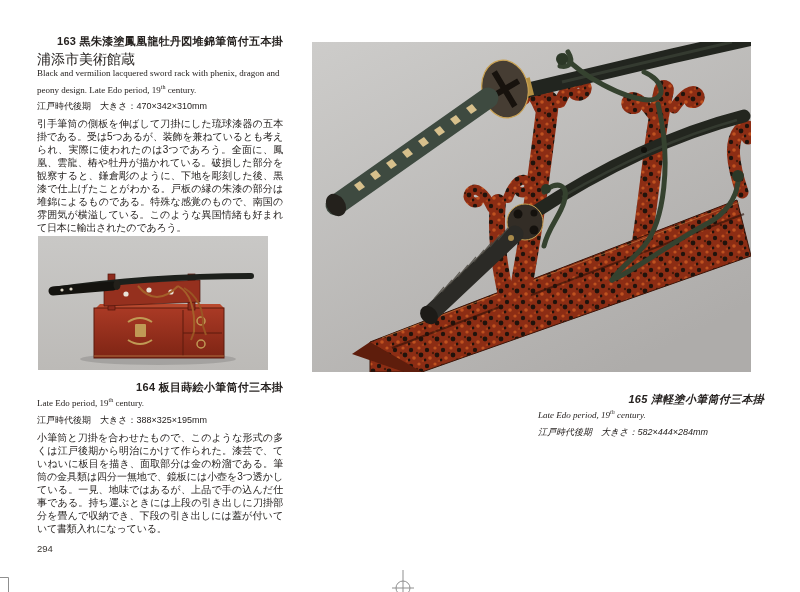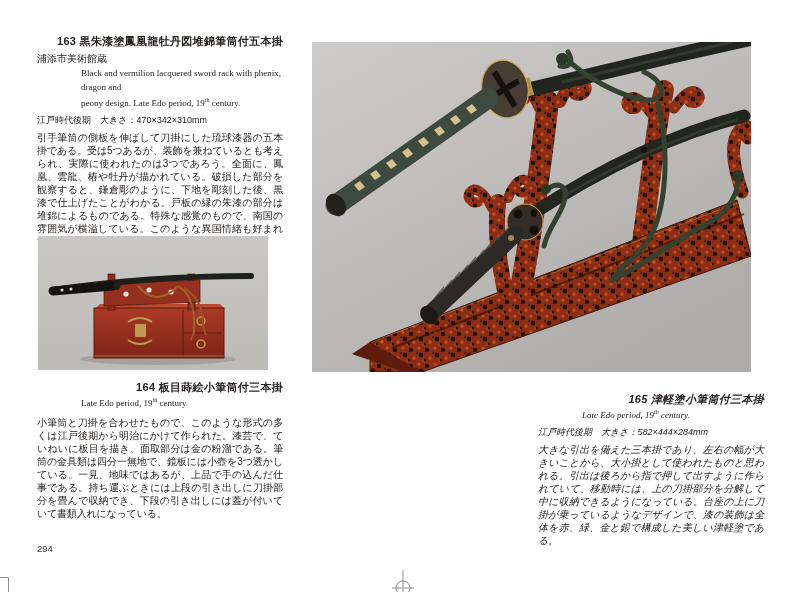--- a/index.html
+++ b/index.html
@@ -2,22 +2,22 @@
 <html><head>
 <meta charset="utf-8">
 <style>
   html,body{margin:0;padding:0;background:#ffffff;}
   body{width:800px;height:592px;position:relative;overflow:hidden;
        font-family:"Liberation Sans",sans-serif;color:#262220;}
   .abs{position:absolute;}
   
   .entry{width:246px;}
   .entry-title{font-size:11px;font-weight:bold;letter-spacing:.3px;line-height:13px;text-align:right;}
-  .museum{font-size:10px;margin-top:5px;line-height:12px;}
-  .cap-en{font-family:"Liberation Serif",serif;font-size:9px;line-height:13.5px;margin-top:2px;margin-left:44px;}
+  .museum{font-size:14px;margin-top:5px;line-height:12px;}
+  .cap-en{font-family:"Liberation Serif",serif;font-size:9px;line-height:13.5px;margin-top:2px;}
   .cap-en sup{font-size:6px;}
   .meta{font-size:9px;margin-top:3px;line-height:12px;}
   .body-txt{font-size:10px;line-height:13px;margin-top:5px;text-align:justify;
             letter-spacing:-0.2px;}
   .pagenum{font-size:9.5px;color:#3a3632;}
   
   .fig{display:block;}
   
   .mark{stroke:#8f8f8f;stroke-width:1;fill:none;}
 </style>
@@ -75,20 +75,21 @@
 
   <path d="M100,50 Q118,72 140,50" stroke="#a4602a" stroke-width="2" fill="none"></path>
   <path d="M140,50 Q158,60 156,96" stroke="#a4602a" stroke-width="2" fill="none"></path>
   <path d="M146,52 Q166,64 165,90" stroke="#9a5624" stroke-width="2" fill="none"></path>
   <path d="M156,96 l-3,8 M165,90 l3,9" stroke="#9a5624" stroke-width="2" fill="none"></path>
 </svg>
 
 <div class="abs entry" style="left:37px;top:381px;">
   <div class="entry-title">164 板目蒔絵小筆筒付三本掛</div>
   <div class="cap-en" style="margin-top:0;"><span>Late Edo period, 19</span><sup>th</sup><span> century.</span></div>
+  <div class="meta">江戸時代後期　大きさ：388×325×195mm</div>
   <div class="body-txt">小筆筒と刀掛を合わせたもので、このような形式の多くは江戸後期から明治にかけて作られた。漆芸で、ていねいに板目を描き、面取部分は金の粉溜である。筆筒の金具類は四分一無地で、鏡板には小壺を3つ透かしている。一見、地味ではあるが、上品で手の込んだ仕事である。持ち運ぶときには上段の引き出しに刀掛部分を畳んで収納でき、下段の引き出しには蓋が付いていて書類入れになっている。</div>
 </div>
 
 <div class="abs pagenum" style="left:37px;top:543px;">294</div>
 
 <svg class="abs fig" style="left:312px;top:42px;" width="439" height="330" viewBox="0 0 439 330">
   <defs>
     <linearGradient id="mbg" x1="0" y1="0" x2="0.7" y2="1">
       <stop offset="0" stop-color="#cdccca"></stop>
         <stop offset="1" stop-color="#aeacaa"></stop>
@@ -174,21 +175,20 @@
   </g>
   <circle cx="250" cy="17" r="6" fill="#2c3827"></circle>
   <circle cx="426" cy="134" r="6" fill="#2c3827"></circle>
   <circle cx="234" cy="147" r="5" fill="#2c3827"></circle>
 </svg>
 
 <div class="abs entry" style="left:538px;top:393px;width:226px;font-style:italic;">
   <div class="entry-title">165 津軽塗小筆筒付三本掛</div>
   <div class="cap-en" style="margin-top:0;"><span>Late Edo period, 19</span><sup>th</sup><span> century.</span></div>
   <div class="meta">江戸時代後期　大きさ：582×444×284mm</div>
-  <div class="body-txt">大きな引出を備えた三本掛であり、左右の幅が大きいことから、大小掛として使われたものと思われる。引出は後ろから指で押して出すように作られていて、移動時には、上の刀掛部分を分解して中に収納できるようになっている。台座の上に刀掛が乗っているようなデザインで、漆の装飾は全体を赤、緑、金と銀で構成した美しい津軽塗である。</div>
 </div>
 
 <svg class="abs" style="left:0px;top:572px;" width="20" height="20" viewBox="0 0 20 20">
   <path class="mark" d="M0,5.5 L8.5,5.5 L8.5,20"></path>
 </svg>
 <svg class="abs" style="left:388px;top:570px;" width="30" height="22" viewBox="0 0 30 22">
   <line class="mark" x1="15" y1="0" x2="15" y2="22"></line>
   <line class="mark" x1="4" y1="18" x2="26" y2="18"></line>
   <circle class="mark" cx="15" cy="18" r="7"></circle>
 </svg>

